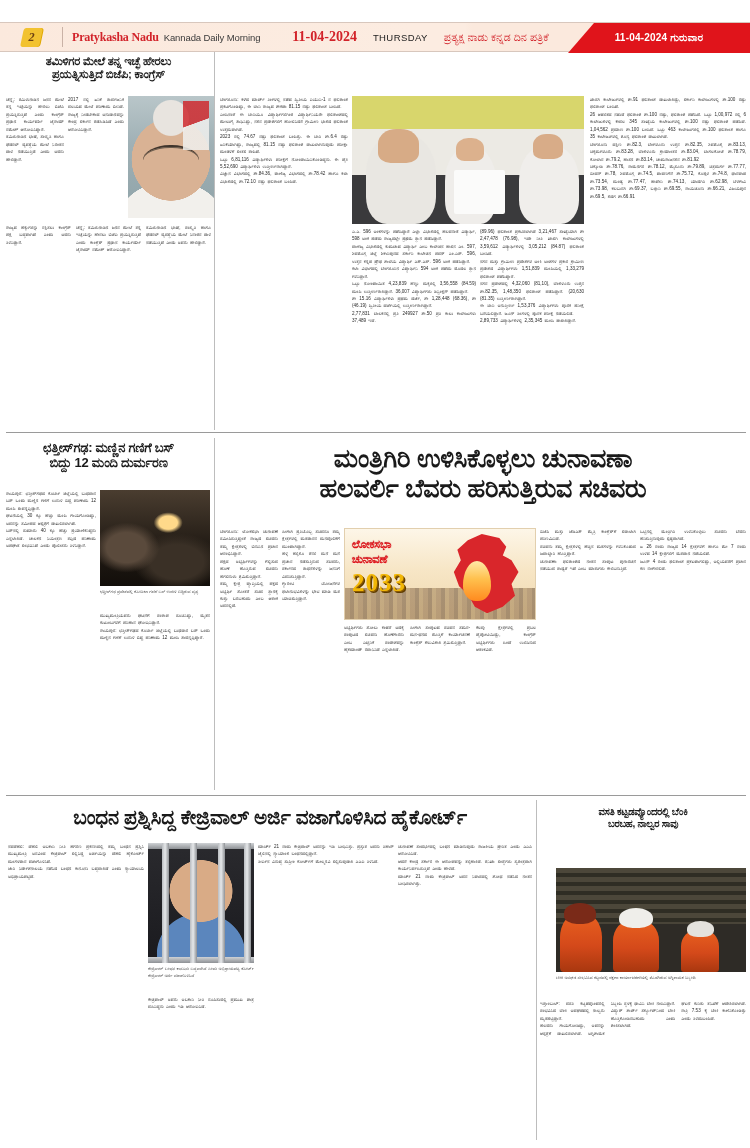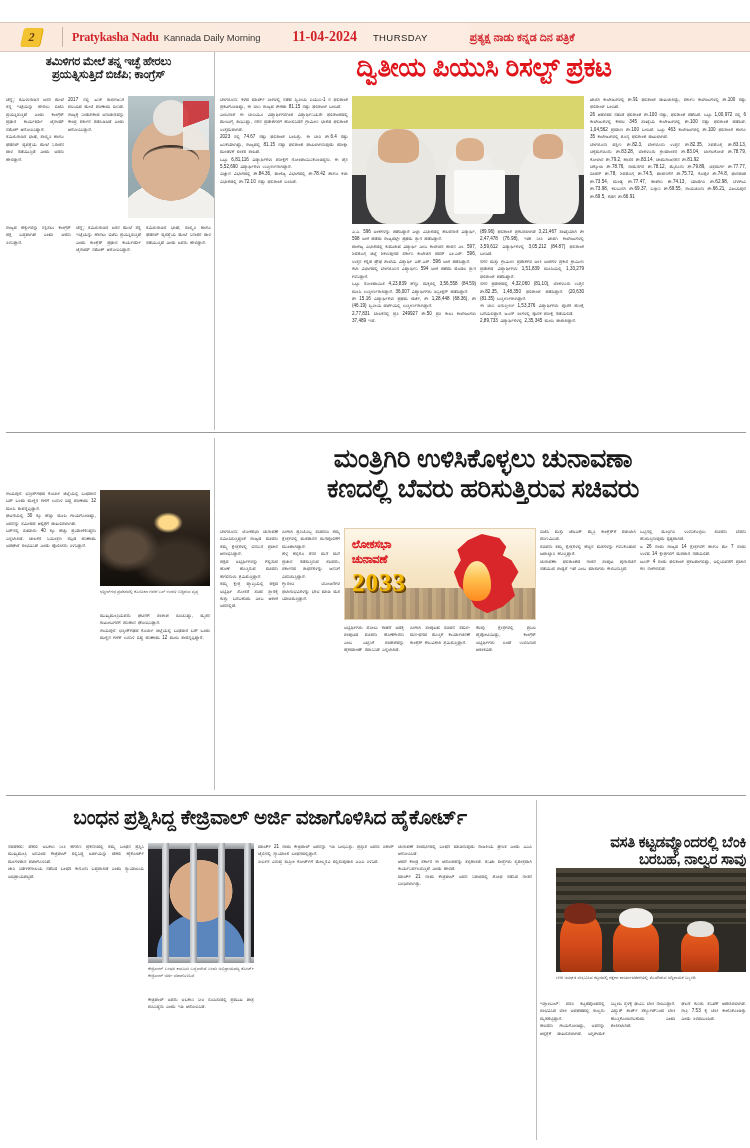--- a/index.html
+++ b/index.html
@@ -35,21 +35,21 @@
   .brand{
     font-family:"Liberation Serif", serif;
     font-weight:bold; font-size:12px; color:#d2232a; letter-spacing:-.2px;
   }
   .brand-sub{ font-size:9.5px; color:#3a3a3a; margin-left:5px; letter-spacing:-.1px; }
   .mast-date{
     font-family:"Liberation Serif", serif;
     font-weight:bold; font-size:14px; color:#d2232a; margin-left:32px;
   }
   .mast-day{ font-size:9.5px; color:#222; margin-left:16px; letter-spacing:.4px; }
-  .mast-kn{ font-size:11px; color:#d2232a; margin-left:42px; font-weight:bold; }
+  .mast-kn{ font-size:11px; color:#d2232a; margin-left:16px; font-weight:normal; }
   .mast-red{
     position:absolute; right:0; top:0; height:30px; width:182px;
     background:#e0141b; color:#fff;
     display:flex; align-items:center; justify-content:center;
     font-size:10px; font-weight:bold; letter-spacing:.2px;
     clip-path:polygon(26px 0,100% 0,100% 100%,0 100%);
   }
 
   
   .rule{ position:absolute; background:#9a9a9a; }
@@ -193,20 +193,21 @@
   <div class="masthead">
     <div class="pgnum-wrap">
       <div class="pgnum">2</div>
     </div>
     <div class="mast-divider"></div>
     <div class="brand">Pratykasha Nadu</div>
     <div class="brand-sub">Kannada Daily Morning</div>
     <div class="mast-date">11-04-2024</div>
     <div class="mast-day">THURSDAY</div>
     <div class="mast-kn">ಪ್ರತ್ಯಕ್ಷ ನಾಡು ಕನ್ನಡ ದಿನ ಪತ್ರಿಕೆ</div>
+    <div class="mast-red">11-04-2024 ಗುರುವಾರ</div>
   </div>
 
   <div class="kn-head" style="position:absolute;left:6px;top:55px;width:205px;font-size:11.5px;text-align:center;">
     <div>ತಮಿಳಿಗರ ಮೇಲೆ ತನ್ನ ಇಚ್ಛೆ ಹೇರಲು</div>
     <div>ಪ್ರಯತ್ನಿಸುತ್ತಿದೆ ಬಿಜೆಪಿ; ಕಾಂಗ್ರೆಸ್</div>
   </div>
 
   <div class="photo ph-jairam" style="left:128px;top:96px;width:86px;height:122px;"></div>
 
   <div class="col" style="left:6px;top:96px;width:58px;">
@@ -217,21 +218,20 @@
     <div class="txt-real">2017 ರಲ್ಲಿ ಏರಿಕೆ ಸಾರ್ವಜನಿಕ ವಲಯದ ಮೇಲೆ ಪರಿಣಾಮ ಬೀರಿದೆ. ರಾಜ್ಯಕ್ಕೆ ನೀಡಬೇಕಾದ ಅನುದಾನವನ್ನು ಕೇಂದ್ರ ಸರ್ಕಾರ ತಡೆಹಿಡಿದಿದೆ ಎಂದು ಆರೋಪಿಸಿದ್ದಾರೆ.</div>
   </div>
   <div class="col" style="left:6px;top:224px;width:205px;column-count:3;column-gap:5px;height:198px;overflow:hidden;">
     <div class="txt-real">ರಾಜ್ಯದ ಹಕ್ಕುಗಳನ್ನು ರಕ್ಷಿಸಲು ಕಾಂಗ್ರೆಸ್ ಪಕ್ಷ ಬದ್ಧವಾಗಿದೆ ಎಂದು ಅವರು ತಿಳಿಸಿದ್ದಾರೆ.</div>
     <div class="txt-real">ಚೆನ್ನೈ: ತಮಿಳುನಾಡಿನ ಜನರ ಮೇಲೆ ತನ್ನ ಇಚ್ಛೆಯನ್ನು ಹೇರಲು ಬಿಜೆಪಿ ಪ್ರಯತ್ನಿಸುತ್ತಿದೆ ಎಂದು ಕಾಂಗ್ರೆಸ್ ಪ್ರಧಾನ ಕಾರ್ಯದರ್ಶಿ ಜೈರಾಮ್ ರಮೇಶ್ ಆರೋಪಿಸಿದ್ದಾರೆ.</div>
     <div class="txt-real">ತಮಿಳುನಾಡಿನ ಭಾಷೆ, ಸಂಸ್ಕೃತಿ ಹಾಗೂ ಫೆಡರಲ್ ವ್ಯವಸ್ಥೆಯ ಮೇಲೆ ನಿರಂತರ ದಾಳಿ ನಡೆಯುತ್ತಿದೆ ಎಂದು ಅವರು ಹೇಳಿದ್ದಾರೆ.</div>
   </div>
 
   <div class="vrule" style="left:214px;top:52px;height:378px;"></div>
 
-  <div class="kn-head kn-head-red" style="position:absolute;left:222px;top:52px;width:524px;font-size:26px;text-align:center;">ದ್ವಿತೀಯ ಪಿಯುಸಿ ರಿಸಲ್ಟ್ ಪ್ರಕಟ</div>
 
   <div class="photo ph-press" style="left:352px;top:96px;width:232px;height:128px;">
     <div class="pf" style="left:6%;top:30%;width:30%;height:70%;background:#e9e7e2;"></div>
     <div class="pf" style="left:11%;top:26%;width:18%;height:26%;background:#d7ab86;"></div>
     <div class="pf" style="left:40%;top:40%;width:22%;height:60%;background:#efedea;"></div>
     <div class="pf" style="left:45%;top:33%;width:12%;height:18%;background:#dcb18d;"></div>
     <div class="pf" style="left:72%;top:38%;width:26%;height:62%;background:#f0eeeb;"></div>
     <div class="pf" style="left:78%;top:30%;width:13%;height:19%;background:#d8ac88;"></div>
     <div class="pf" style="left:44%;top:58%;width:22%;height:34%;background:#fbfbfa;border-radius:2px;"></div>
   </div>
@@ -263,39 +263,43 @@
 
   <div class="col" style="left:590px;top:96px;width:156px;height:334px;overflow:hidden;">
     <div class="txt-real">ಖಾಸಗಿ ಕಾಲೇಜುಗಳಲ್ಲಿ ಶೇ.91 ಫಲಿತಾಂಶ ದಾಖಲಾಗಿದ್ದು, ಸರ್ಕಾರಿ ಕಾಲೇಜುಗಳಲ್ಲಿ ಶೇ.100 ರಷ್ಟು ಫಲಿತಾಂಶ ಬಂದಿದೆ.</div>
     <div class="txt-real">26 ಆಡಳಿತದ ನಡುವೆ ಫಲಿತಾಂಶ ಶೇ.100 ರಷ್ಟು, ಫಲಿತಾಂಶ ಪಡೆದಿವೆ. ಒಟ್ಟು 1,00,972 ರಲ್ಲಿ 6 ಕಾಲೇಜುಗಳಲ್ಲಿ ಕೇವಲ 345 ಸಂಖ್ಯೆಯ ಕಾಲೇಜುಗಳಲ್ಲಿ ಶೇ.100 ರಷ್ಟು ಫಲಿತಾಂಶ ಪಡೆದಿವೆ. 1,04,562 ಪ್ರಮಾಣ ಶೇ.100 ಬಂದಿವೆ. ಒಟ್ಟು 463 ಕಾಲೇಜುಗಳಲ್ಲಿ ಶೇ.100 ಫಲಿತಾಂಶ ಹಾಗೂ 35 ಕಾಲೇಜುಗಳಲ್ಲಿ ಶೂನ್ಯ ಫಲಿತಾಂಶ ದಾಖಲಾಗಿದೆ.</div>
     <div class="txt-real">ಬೆಂಗಳೂರು ದಕ್ಷಿಣ ಶೇ.82.3, ಬೆಂಗಳೂರು ಉತ್ತರ ಶೇ.82.35, ಶಿವಮೊಗ್ಗ ಶೇ.83.13, ಚಿಕ್ಕಮಗಳೂರು ಶೇ.83.28, ಬೆಂಗಳೂರು ಗ್ರಾಮಾಂತರ ಶೇ.83.04, ಬಾಗಲಕೋಟೆ ಶೇ.78.79, ಕೋಲಾರ ಶೇ.79.2, ಹಾಸನ ಶೇ.83.14, ಚಾಮರಾಜನಗರ ಶೇ.81.92</div>
     <div class="txt-real">ಚಿಕ್ಕೋಡಿ ಶೇ.78.76, ರಾಮನಗರ ಶೇ.78.12, ಮೈಸೂರು ಶೇ.79.89, ಚಿತ್ರದುರ್ಗ ಶೇ.77.77, ಬೀದರ್ ಶೇ.78, ಶಿವಮೊಗ್ಗ ಶೇ.74.5, ದಾವಣಗೆರೆ ಶೇ.75.72, ಕೊಪ್ಪಳ ಶೇ.74.8, ಧಾರವಾಡ ಶೇ.73.54, ಮಂಡ್ಯ ಶೇ.77.47, ಹಾವೇರಿ ಶೇ.74.13, ಯಾದಗಿರಿ ಶೇ.62.98, ಬೆಳಗಾವಿ ಶೇ.73.98, ಕಲಬುರಗಿ ಶೇ.69.37, ಬಳ್ಳಾರಿ ಶೇ.69.55, ರಾಯಚೂರು ಶೇ.66.21, ವಿಜಯಪುರ ಶೇ.69.5, ಗದಗ ಶೇ.66.91</div>
   </div>
 
   <div class="rule" style="left:6px;top:432px;width:740px;height:1px;"></div>
 
+  <div class="kn-head" style="position:absolute;left:6px;top:440px;width:205px;font-size:13px;text-align:center;">
+    <div>ಛತ್ತೀಸ್‌ಗಢ: ಮಣ್ಣಿನ ಗಣಿಗೆ ಬಸ್</div>
+    <div>ಬಿದ್ದು 12 ಮಂದಿ ದುರ್ಮರಣ</div>
+  </div>
 
   <div class="photo ph-dark" style="left:100px;top:490px;width:110px;height:96px;"></div>
   <div class="cap" style="left:100px;top:589px;width:110px;">ಛತ್ತೀಸ್‌ಗಢ ಪ್ರದೇಶದಲ್ಲಿ ಕೊಯಿಲಾ ಗಣಿಗೆ ಬಸ್ ಉರುಳಿ ಬಿದ್ದಿರುವ ದೃಶ್ಯ</div>
 
   <div class="col" style="left:6px;top:490px;width:90px;height:300px;overflow:hidden;">
     <div class="txt-real">ರಾಯಪುರ: ಛತ್ತೀಸ್‌ಗಢದ ಕೊರ್ಬಾ ಜಿಲ್ಲೆಯಲ್ಲಿ ಬುಧವಾರ ಬಸ್ ಒಂದು ಮಣ್ಣಿನ ಗಣಿಗೆ ಉರುಳಿ ಬಿದ್ದ ಪರಿಣಾಮ 12 ಮಂದಿ ಸಾವನ್ನಪ್ಪಿದ್ದಾರೆ.</div>
     <div class="txt-real">ಘಟನೆಯಲ್ಲಿ 30 ಕ್ಕೂ ಹೆಚ್ಚು ಮಂದಿ ಗಾಯಗೊಂಡಿದ್ದು, ಅವರನ್ನು ಸಮೀಪದ ಆಸ್ಪತ್ರೆಗೆ ದಾಖಲಿಸಲಾಗಿದೆ.</div>
     <div class="txt-real">ಬಸ್‌ನಲ್ಲಿ ಸುಮಾರು 40 ಕ್ಕೂ ಹೆಚ್ಚು ಪ್ರಯಾಣಿಕರಿದ್ದರು ಎನ್ನಲಾಗಿದೆ. ಚಾಲಕನ ನಿಯಂತ್ರಣ ತಪ್ಪಿದ ಪರಿಣಾಮ ಅಪಘಾತ ಸಂಭವಿಸಿದೆ ಎಂದು ಪೊಲೀಸರು ತಿಳಿಸಿದ್ದಾರೆ.</div>
   </div>
   <div class="col" style="left:100px;top:612px;width:110px;height:178px;overflow:hidden;">
     <div class="txt-real">ಮುಖ್ಯಮಂತ್ರಿಯವರು ಘಟನೆಗೆ ಸಂತಾಪ ಸೂಚಿಸಿದ್ದು, ಮೃತರ ಕುಟುಂಬಗಳಿಗೆ ಪರಿಹಾರ ಘೋಷಿಸಿದ್ದಾರೆ.</div>
     <div class="txt-real">ರಾಯಪುರ: ಛತ್ತೀಸ್‌ಗಢದ ಕೊರ್ಬಾ ಜಿಲ್ಲೆಯಲ್ಲಿ ಬುಧವಾರ ಬಸ್ ಒಂದು ಮಣ್ಣಿನ ಗಣಿಗೆ ಉರುಳಿ ಬಿದ್ದ ಪರಿಣಾಮ 12 ಮಂದಿ ಸಾವನ್ನಪ್ಪಿದ್ದಾರೆ.</div>
   </div>
 
   <div class="vrule" style="left:214px;top:438px;height:352px;"></div>
 
   <div class="kn-head" style="position:absolute;left:220px;top:444px;width:526px;font-size:25.5px;text-align:center;">
     <div>ಮಂತ್ರಿಗಿರಿ ಉಳಿಸಿಕೊಳ್ಳಲು ಚುನಾವಣಾ</div>
-    <div>ಕಣದಲ್ಲಿ ಬೆವರು ಹರಿಸುತ್ತಿರುವ ಸಚಿವರು</div>
+    <div>ಹಲವರ್ಲಿ ಬೆವರು ಹರಿಸುತ್ತಿರುವ ಸಚಿವರು</div>
   </div>
 
   <div class="elec" style="left:344px;top:528px;width:192px;height:92px;">
     <div class="crowd"></div>
     <div class="kmap"></div>
     <div class="flame"></div>
     <div class="lbl1">ಲೋಕಸಭಾ</div>
     <div class="lbl2">ಚುನಾವಣೆ</div>
     <div class="yr">2033</div>
   </div>
@@ -352,21 +356,21 @@
     <div class="txt-real">ತೀರ್ಪಿನ ವಿರುದ್ಧ ಸುಪ್ರೀಂ ಕೋರ್ಟ್‌ಗೆ ಮೇಲ್ಮನವಿ ಸಲ್ಲಿಸುವುದಾಗಿ ಎಎಪಿ ತಿಳಿಸಿದೆ.</div>
   </div>
   <div class="col" style="left:398px;top:843px;width:134px;height:296px;overflow:hidden;">
     <div class="txt-real">ಚುನಾವಣೆ ಸಂದರ್ಭದಲ್ಲಿ ಬಂಧನ ಮಾಡಿರುವುದು ರಾಜಕೀಯ ಪ್ರೇರಿತ ಎಂದು ಎಎಪಿ ಆರೋಪಿಸಿದೆ.</div>
     <div class="txt-real">ಆದರೆ ಕೇಂದ್ರ ಸರ್ಕಾರ ಈ ಆರೋಪವನ್ನು ತಳ್ಳಿಹಾಕಿದೆ. ತನಿಖಾ ಸಂಸ್ಥೆಗಳು ಸ್ವತಂತ್ರವಾಗಿ ಕಾರ್ಯನಿರ್ವಹಿಸುತ್ತಿವೆ ಎಂದು ಹೇಳಿದೆ.</div>
     <div class="txt-real">ಮಾರ್ಚ್ 21 ರಂದು ಕೇಜ್ರಿವಾಲ್ ಅವರ ನಿವಾಸದಲ್ಲಿ ಶೋಧ ನಡೆಸಿದ ನಂತರ ಬಂಧಿಸಲಾಗಿತ್ತು.</div>
   </div>
 
   <div class="vrule" style="left:536px;top:800px;height:340px;"></div>
 
-  <div class="kn-head" style="position:absolute;left:540px;top:833px;width:206px;font-size:15px;text-align:right;">
+  <div class="kn-head" style="position:absolute;left:540px;top:806px;width:206px;font-size:10px;text-align:center;">
     <div>ವಸತಿ ಕಟ್ಟಡವ್ಯೊಂದರಲ್ಲಿ ಬೆಂಕಿ</div>
     <div>ಬರಬಹ, ನಾಲ್ವರ ಸಾವು</div>
   </div>
 
   <div class="photo ph-fire" style="left:556px;top:868px;width:190px;height:104px;">
     <div class="bld"></div>
     <div class="fm" style="left:2%;bottom:0;width:22%;height:56%;"></div>
     <div class="hlm" style="left:4%;bottom:46%;width:17%;height:20%;background:#7a2a18;"></div>
     <div class="fm" style="left:30%;bottom:0;width:24%;height:50%;"></div>
     <div class="hlm" style="left:33%;bottom:42%;width:18%;height:20%;"></div>

